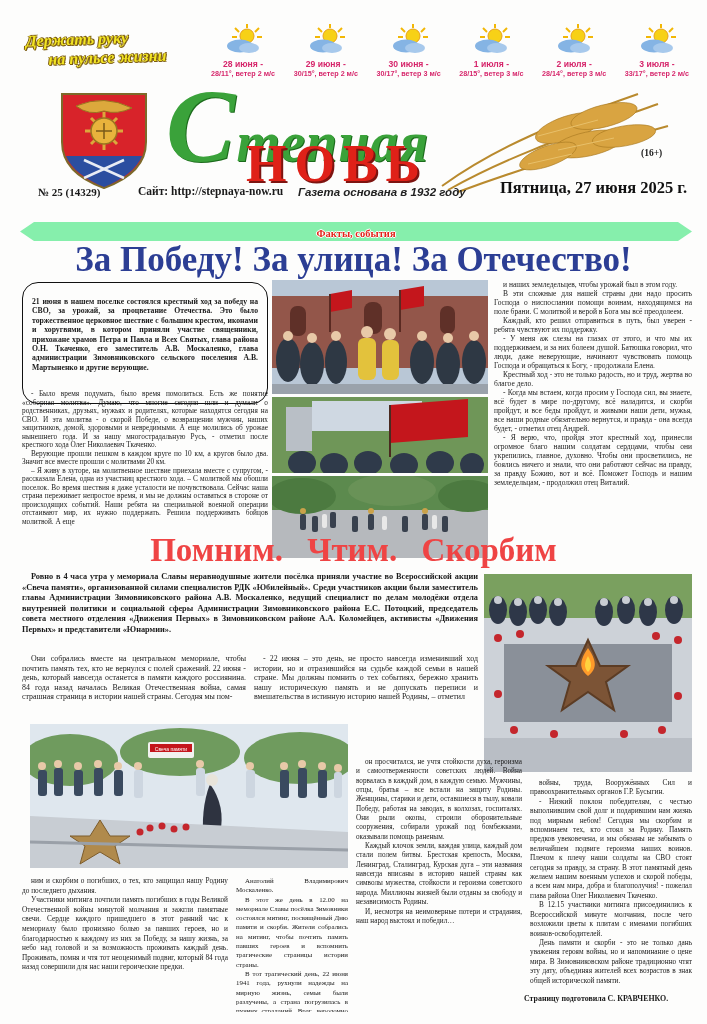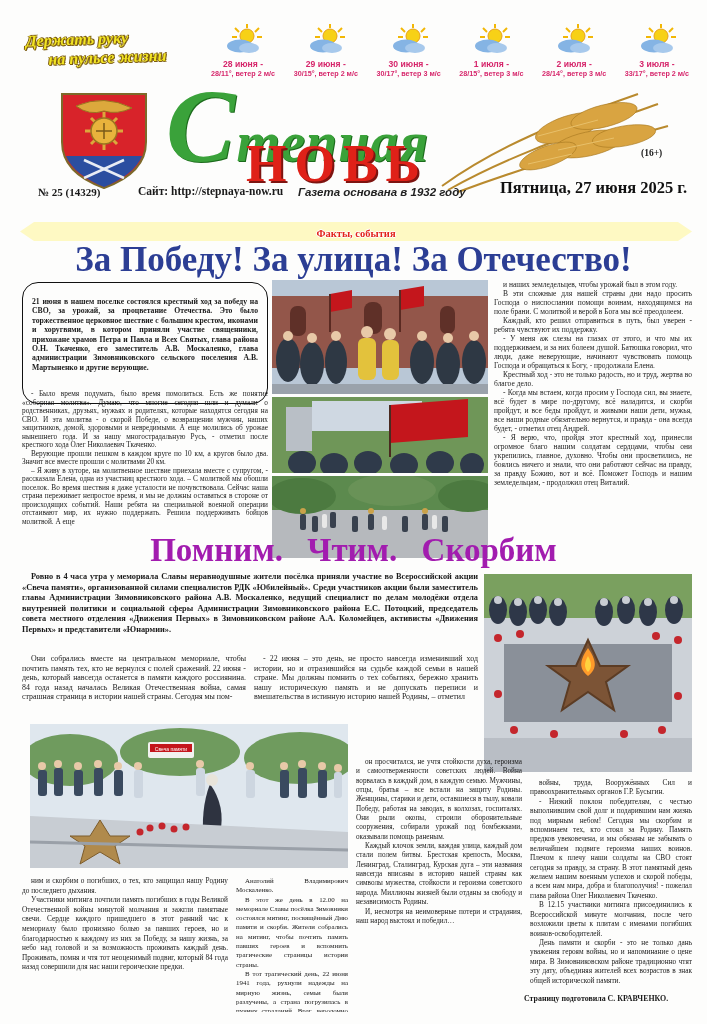--- a/index.html
+++ b/index.html
@@ -24,26 +24,26 @@
              text-shadow:2px 2px 0 #7e1410;}
   .age{left:641px;top:148px;font-size:9.5px;font-weight:bold;}
   .issue{left:38px;top:186px;font-size:11px;font-weight:bold;}
   .site{left:138px;top:185px;font-size:11.5px;font-weight:bold;}
   .founded{left:298px;top:186px;font-family:"Liberation Sans",sans-serif;font-style:italic;
            font-weight:bold;font-size:11.5px;color:#222;}
   .dateline{left:500px;top:178px;font-size:16.5px;font-weight:bold;color:#111;}
   .band1{left:20px;top:204px;width:672px;height:14px;background:#d9eaf8;
          border-top:2px solid #3a6bbf;border-bottom:2px solid #3a6bbf;
          text-align:center;font-size:10.3px;font-weight:bold;color:#1d3f9e;letter-spacing:.4px;line-height:14px;}
-  .band2{left:20px;top:222px;width:672px;height:19px;background:#fef9c3;line-height:19px;text-align:center;
+  .band2{left:20px;top:222px;width:672px;height:19px;background:#86efac;line-height:19px;text-align:center;
          clip-path:polygon(0 50%,14px 0,calc(100% - 14px) 0,100% 50%,calc(100% - 14px) 100%,14px 100%);}
   .band2 span{font-size:10.5px;font-weight:bold;color:#e2231a;
          text-shadow:1px 0 0 #fff,-1px 0 0 #fff,0 1px 0 #fff,0 -1px 0 #fff;}
   .hl1{left:10px;top:240px;width:687px;text-align:center;font-size:35px;font-weight:bold;color:#2c3e94;}
-  .hl2{left:10px;top:532px;width:687px;text-align:center;font-size:33px;font-weight:bold;color:#a21caf;
+  .hl2{left:10px;top:532px;width:687px;text-align:center;font-size:33px;font-weight:bold;color:#ef4444;
        word-spacing:16px;}
   
   .introbox{left:22px;top:282px;width:226px;height:92px;border:1.6px solid #111;border-radius:16px;
             padding:14px 9px;font-size:7.7px;font-weight:bold;line-height:9.4px;text-align:justify;overflow:hidden;}
   .col{text-align:justify;overflow:hidden;}
   .col p{margin:0;text-indent:9px;}
   .a1left{left:22px;top:390px;width:246px;height:142px;font-size:7.3px;line-height:8.5px;}
   .a1right{left:494px;top:280px;width:198px;height:252px;font-size:7.5px;line-height:9px;}
   .lead2{left:22px;top:572px;width:456px;height:78px;font-size:8.3px;font-weight:bold;line-height:10.5px;}
   .colA{left:22px;top:654px;width:224px;height:66px;font-size:7.9px;line-height:9.6px;}

